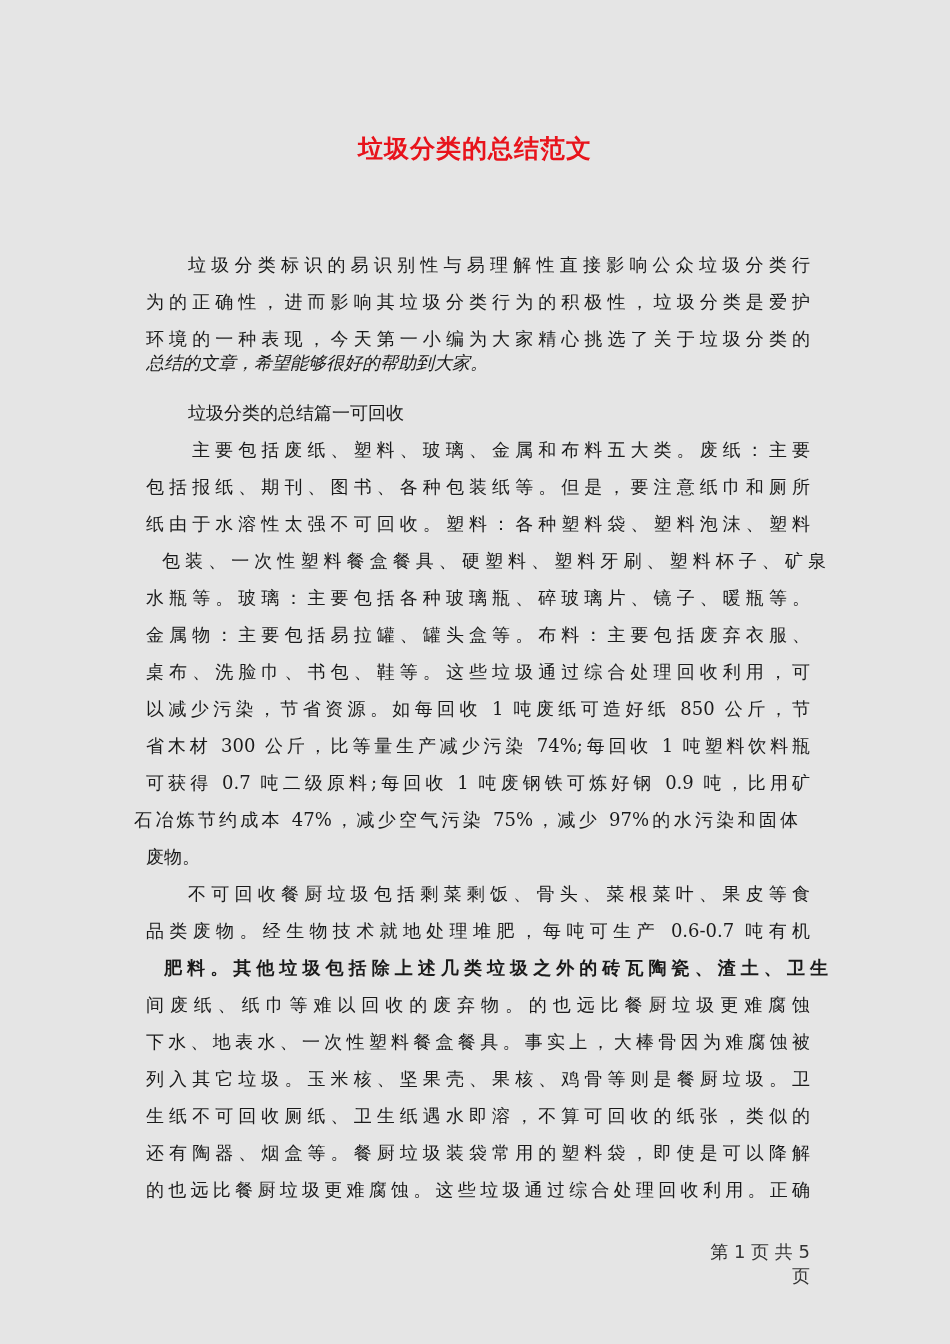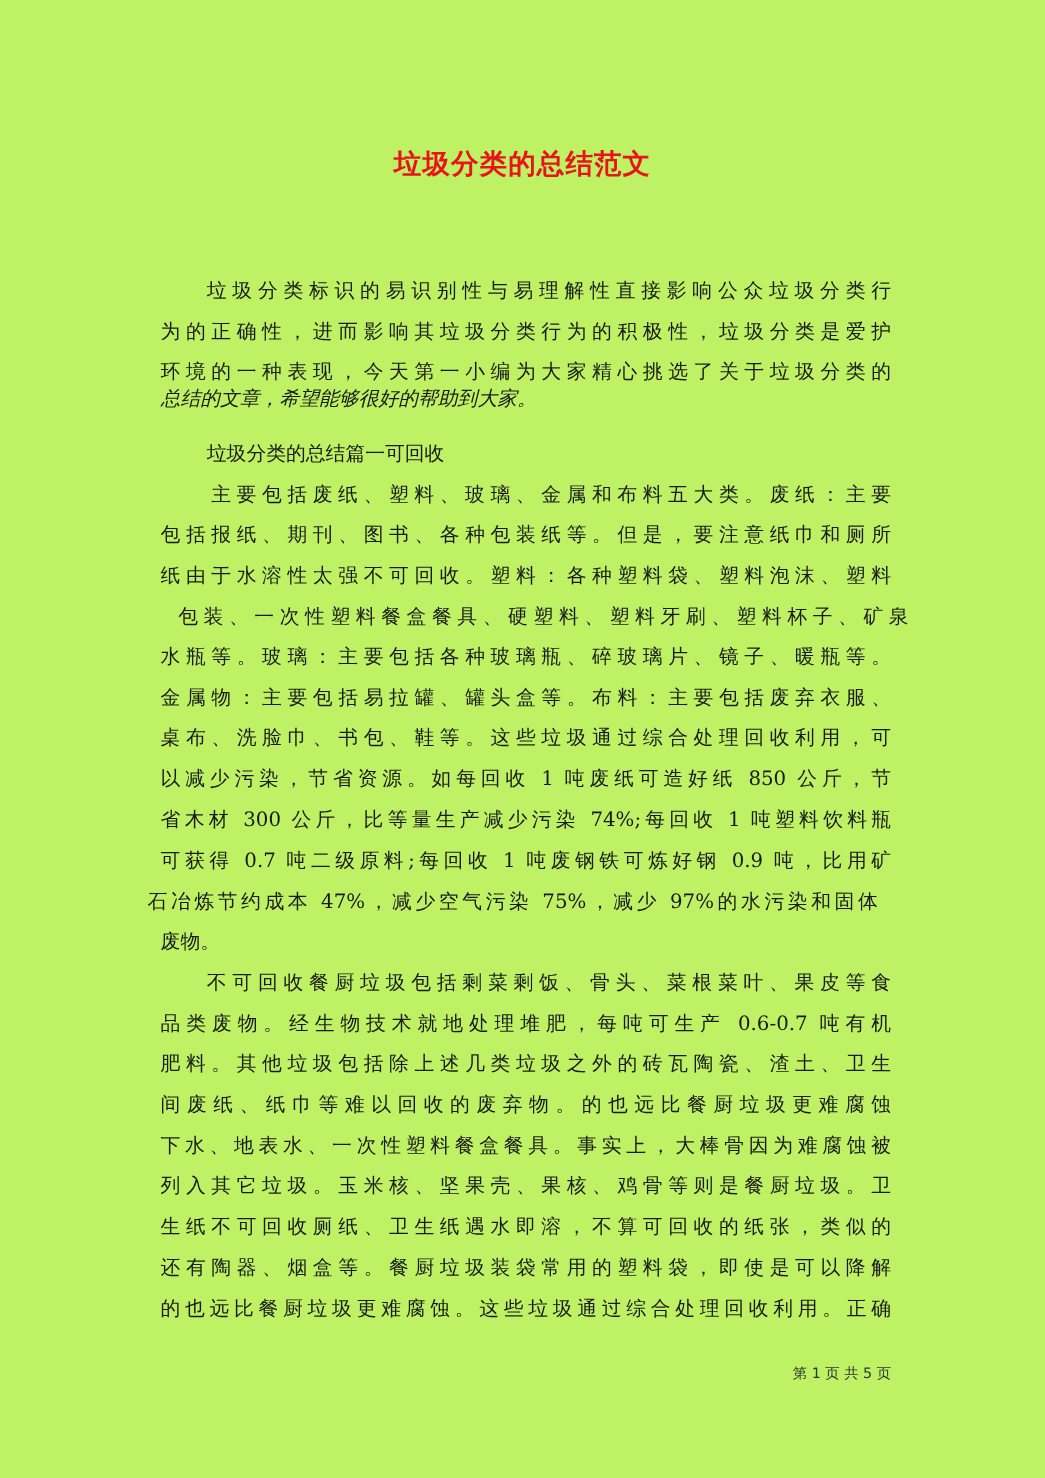--- a/index.html
+++ b/index.html
@@ -1,53 +1,53 @@
 <!DOCTYPE html>
 <html><head>
   <meta charset="utf-8">
   <style>
     html, body { margin: 0; padding: 0; background: #ffffff; }
     body { width: 950px; height: 1344px; position: relative; overflow: hidden;
       font-family: "DejaVu Serif", "Liberation Serif", serif; color: #1a1a1a; }
-    .page { position: absolute; left: 0; top: 0; width: 950px; height: 1344px; background: #bef264; }
+    .page { position: absolute; left: 0; top: 0; width: 950px; height: 1344px; background: #e5e5e5; }
     .title { position: absolute; left: 0; width: 950px; top: 132px; text-align: center;
       font-size: 25px; font-weight: bold; color: #e8131b; letter-spacing: 1px;
       font-family: "DejaVu Sans", "Liberation Sans", sans-serif; }
     .line { position: absolute; left: 146px; width: 664px; font-size: 18px; line-height: 30px;
       white-space: nowrap; overflow: hidden; text-align: justify; text-align-last: justify; }
     .line.last { text-align-last: left; }
     .footer { position: absolute; top: 1240px; left: 700px; width: 110px; text-align: right;
-      font-size: 13px; color: #333; font-family: "DejaVu Sans", "Liberation Sans", sans-serif; }
+      font-size: 18px; color: #333; font-family: "DejaVu Sans", "Liberation Sans", sans-serif; }
   </style>
 </head>
 <body>
 
 <div class="page">
   <div class="title">垃圾分类的总结范文</div>
   <div id="body-lines">
       <div class="line" style="top: 250px; left: 188px; width: 622px;">垃圾分类标识的易识别性与易理解性直接影响公众垃圾分类行</div>
       <div class="line" style="top: 287px; left: 146px; width: 664px;">为的正确性，进而影响其垃圾分类行为的积极性，垃圾分类是爱护</div>
       <div class="line" style="top: 324px; left: 146px; width: 664px;">环境的一种表现，今天第一小编为大家精心挑选了关于垃圾分类的</div>
       <div class="line last" style="top: 348px; left: 146px; width: 664px; font-style: italic;">总结的文章，希望能够很好的帮助到大家。</div>
       <div class="line last" style="top: 398px; left: 188px; width: 622px;">垃圾分类的总结篇一可回收</div>
       <div class="line" style="top: 435px; left: 192px; width: 618px;">主要包括废纸、塑料、玻璃、金属和布料五大类。废纸：主要</div>
       <div class="line" style="top: 472px; left: 146px; width: 664px;">包括报纸、期刊、图书、各种包装纸等。但是，要注意纸巾和厕所</div>
       <div class="line" style="top: 509px; left: 146px; width: 664px;">纸由于水溶性太强不可回收。塑料：各种塑料袋、塑料泡沫、塑料</div>
       <div class="line" style="top: 546px; left: 134px; width: 664px; margin-left: 28px;">包装、一次性塑料餐盒餐具、硬塑料、塑料牙刷、塑料杯子、矿泉</div>
       <div class="line" style="top: 583px; left: 146px; width: 664px;">水瓶等。玻璃：主要包括各种玻璃瓶、碎玻璃片、镜子、暖瓶等。</div>
       <div class="line" style="top: 620px; left: 146px; width: 664px;">金属物：主要包括易拉罐、罐头盒等。布料：主要包括废弃衣服、</div>
-      <div class="line" style="top: 657px; left: 146px; width: 664px; font-family: Liberation Mono, monospace;">桌布、洗脸巾、书包、鞋等。这些垃圾通过综合处理回收利用，可</div>
+      <div class="line" style="top: 657px; left: 146px; width: 664px;">桌布、洗脸巾、书包、鞋等。这些垃圾通过综合处理回收利用，可</div>
       <div class="line" style="top: 694px; left: 146px; width: 664px;">以减少污染，节省资源。如每回收 1 吨废纸可造好纸 850 公斤，节</div>
       <div class="line" style="top: 731px; left: 146px; width: 664px;">省木材 300 公斤，比等量生产减少污染 74%;每回收 1 吨塑料饮料瓶</div>
       <div class="line" style="top: 768px; left: 146px; width: 664px;">可获得 0.7 吨二级原料;每回收 1 吨废钢铁可炼好钢 0.9 吨，比用矿</div>
       <div class="line" style="top: 805px; left: 134px; width: 664px;">石冶炼节约成本 47%，减少空气污染 75%，减少 97%的水污染和固体</div>
       <div class="line last" style="top: 842px; left: 146px; width: 664px;">废物。</div>
       <div class="line" style="top: 879px; left: 188px; width: 622px;">不可回收餐厨垃圾包括剩菜剩饭、骨头、菜根菜叶、果皮等食</div>
       <div class="line" style="top: 916px; left: 146px; width: 664px;">品类废物。经生物技术就地处理堆肥，每吨可生产 0.6-0.7 吨有机</div>
-      <div class="line" style="top: 953px; left: 146px; width: 664px;">肥料。其他垃圾包括除上述几类垃圾之外的砖瓦陶瓷、渣土、卫生</div>
+      <div class="line" style="top: 953px; left: 164px; width: 664px; font-weight: bold;">肥料。其他垃圾包括除上述几类垃圾之外的砖瓦陶瓷、渣土、卫生</div>
       <div class="line" style="top: 990px; left: 146px; width: 664px;">间废纸、纸巾等难以回收的废弃物。的也远比餐厨垃圾更难腐蚀</div>
       <div class="line" style="top: 1027px; left: 146px; width: 664px;">下水、地表水、一次性塑料餐盒餐具。事实上，大棒骨因为难腐蚀被</div>
       <div class="line" style="top: 1064px; left: 146px; width: 664px;">列入其它垃圾。玉米核、坚果壳、果核、鸡骨等则是餐厨垃圾。卫</div>
       <div class="line" style="top: 1101px; left: 146px; width: 664px;">生纸不可回收厕纸、卫生纸遇水即溶，不算可回收的纸张，类似的</div>
       <div class="line" style="top: 1138px; left: 146px; width: 664px;">还有陶器、烟盒等。餐厨垃圾装袋常用的塑料袋，即使是可以降解</div>
       <div class="line" style="top: 1175px; left: 146px; width: 664px;">的也远比餐厨垃圾更难腐蚀。这些垃圾通过综合处理回收利用。正确</div>
     </div>
   <div class="footer">第 1 页 共 5 页</div>
 </div>
 

